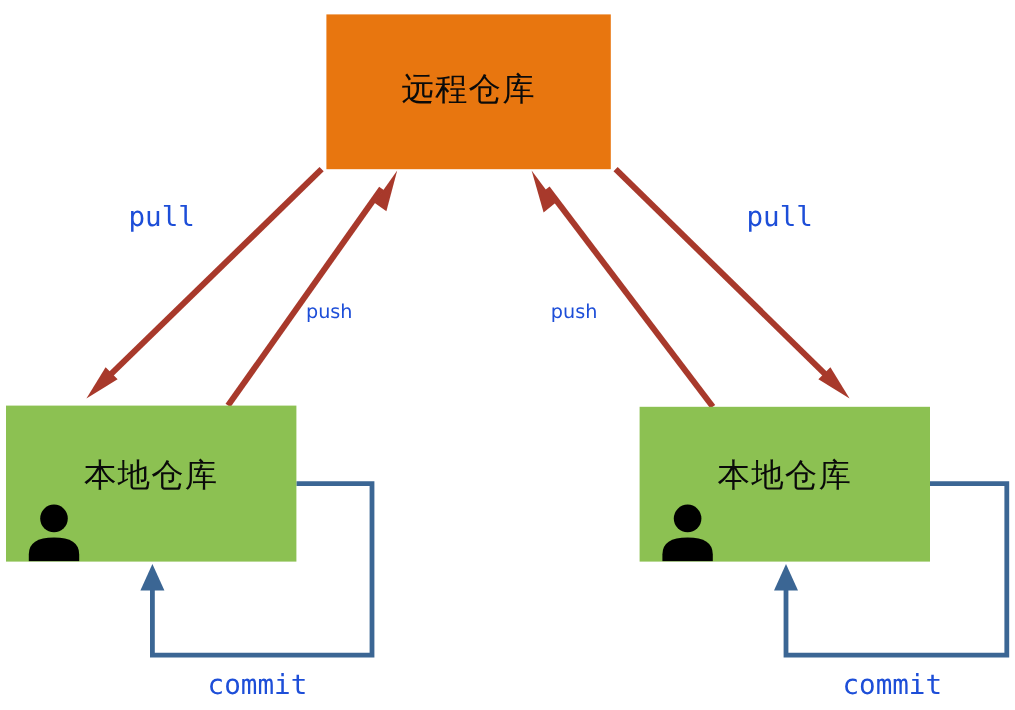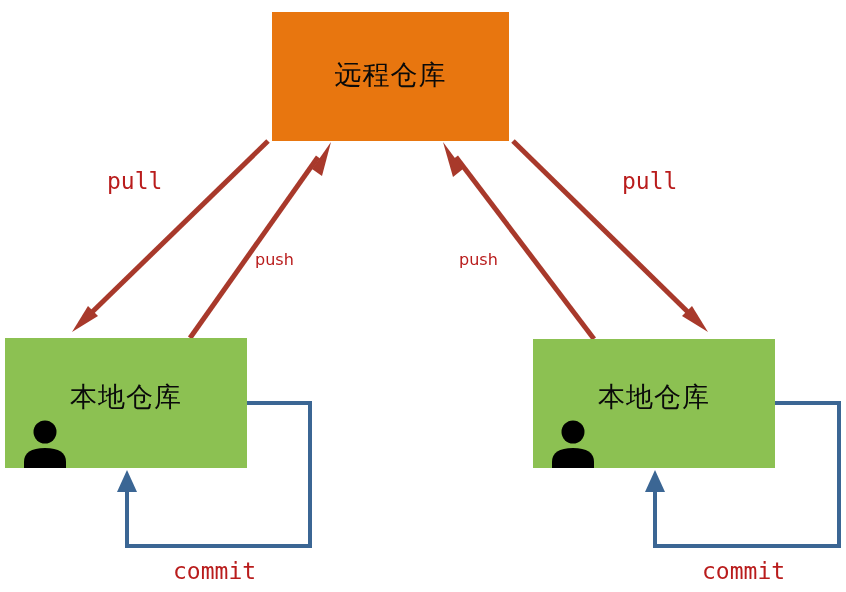--- a/index.html
+++ b/index.html
@@ -70,21 +70,21 @@
   .person-icon {
     position: absolute;
     left: 17px;
     bottom: 0px;
     width: 46px;
     height: 48px;
     overflow: hidden;
   }
   .edge-label {
     position: absolute;
-    color: #b91c1c;
+    color: #1d4ed8;
     white-space: nowrap;
     line-height: 1;
   }
   .edge-label.mono {
     font-family: "DejaVu Sans Mono", monospace;
     font-size: 23px;
     letter-spacing: 0px;
   }
   .edge-label.sans {
     font-family: "DejaVu Sans", sans-serif;

